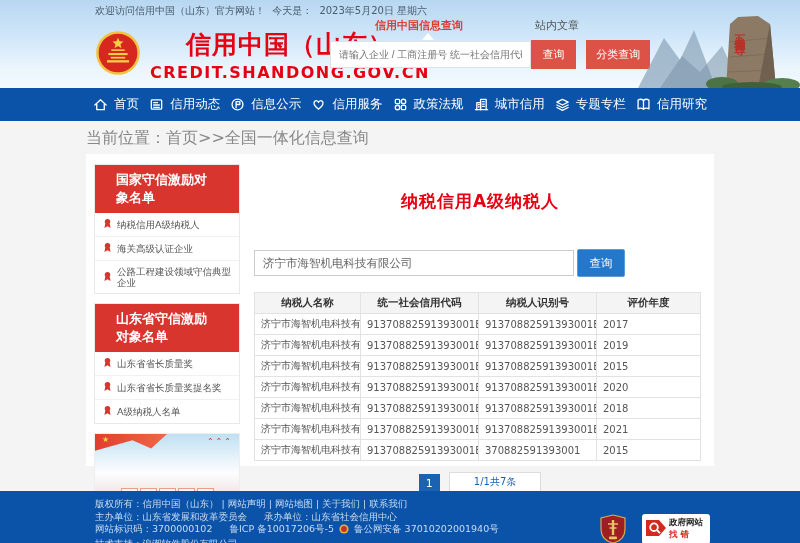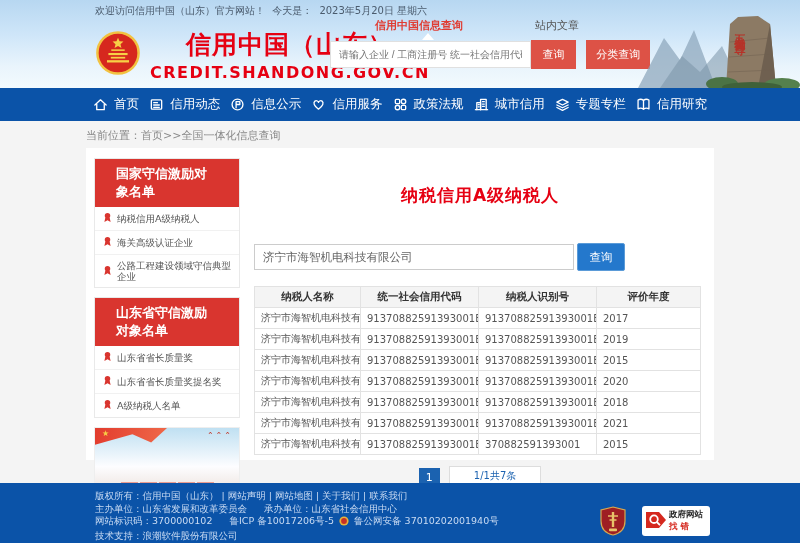--- a/index.html
+++ b/index.html
@@ -32,21 +32,21 @@
   .mountain { position:absolute; right:0; top:12px; width:170px; height:76px; }
   .mtn-text { position:absolute; right:54px; top:14px; writing-mode:vertical-rl;
     font-size:11px; font-weight:bold; color:#b63228; letter-spacing:3px; }
   
   .nav { height:33px; background:#0b53a8; }
   .nav-inner { width:614px; margin:0 auto; height:100%; display:flex;
     align-items:center; justify-content:space-between; }
   .nav-item { display:flex; align-items:center; color:#fff; font-size:12.5px; cursor:pointer; white-space:nowrap; }
   .nav-ico { display:flex; margin-right:6px; }
   
-  .breadcrumb { width:628px; margin:7px auto 5px; font-size:11px; color:#888; }
+  .breadcrumb { width:628px; margin:7px auto 5px; font-size:16px; color:#888; }
   
   .panel { width:628px; margin:0 auto; background:#fff; padding:10px 8px 14px; display:flex; height:312px; }
   .sidebar { width:146px; flex:none; }
   .side-box { border:1px solid #e9e9e9; margin-bottom:9px; background:#fff; }
   .side-head { background:#d9352f; color:#fff; font-size:13px; font-weight:bold; padding:6px 21px; }
   .side-item { display:flex; align-items:center; padding:5px 7px; font-size:9.5px; color:#555;
     border-bottom:1px solid #f1f1f1; cursor:pointer; line-height:11px; }
   .side-item:last-child { border-bottom:none; }
   .side-item svg { margin-right:4px; flex:none; }
   .banner { width:146px; height:72px; position:relative; overflow:hidden; border:1px solid #eee;
@@ -73,21 +73,21 @@
   .result-table { border-collapse:collapse; width:446px; margin-top:15px; font-size:10px; color:#555;
     table-layout:fixed; }
   .result-table th, .result-table td { border:1px solid #e2e2e2; padding:3px 6px; overflow:hidden; white-space:nowrap; }
   .result-table th { background:#f4f4f4; font-weight:bold; color:#333; text-align:center; font-size:10.5px; }
   .pagination { margin-top:11px; text-align:center; }
   .page-current { display:inline-block; min-width:21px; height:20px; line-height:20px; background:#1b62b0;
     color:#fff; font-size:11px; cursor:pointer; }
   .page-summary { display:inline-block; height:20px; line-height:18px; border:1px solid #ddd;
     color:#1b62b0; font-size:10px; padding:0 24px; margin-left:4px; vertical-align:top; background:#fff; }
   
-  .footer { position:absolute; bottom:0; left:0; right:0; height:60px; background:#0b53a8;
+  .footer { position:absolute; bottom:0; left:0; right:0; height:52px; background:#0b53a8;
     color:#c9dbf3; font-size:9.5px; }
   .footer-lines { position:absolute; left:95px; top:7px; line-height:12.5px; white-space:nowrap; }
   .footer-lines .sep { margin:0 3px; }
   .footer a, .flink { color:#c9dbf3; text-decoration:none; cursor:pointer; }
   .gap { display:inline-block; width:14px; }
   .badge-ico { display:inline-block; vertical-align:-2px; margin:0 2px; }
   .footer-badges { position:absolute; left:600px; top:23px; display:flex; align-items:center; }
   .gov-badge { width:68px; height:30px; background:#fff; border-radius:3px; display:flex;
     align-items:center; padding:0 3px; margin-left:16px; cursor:pointer; }
   .gov-badge-texts { display:flex; flex-direction:column; margin-left:2px; }

